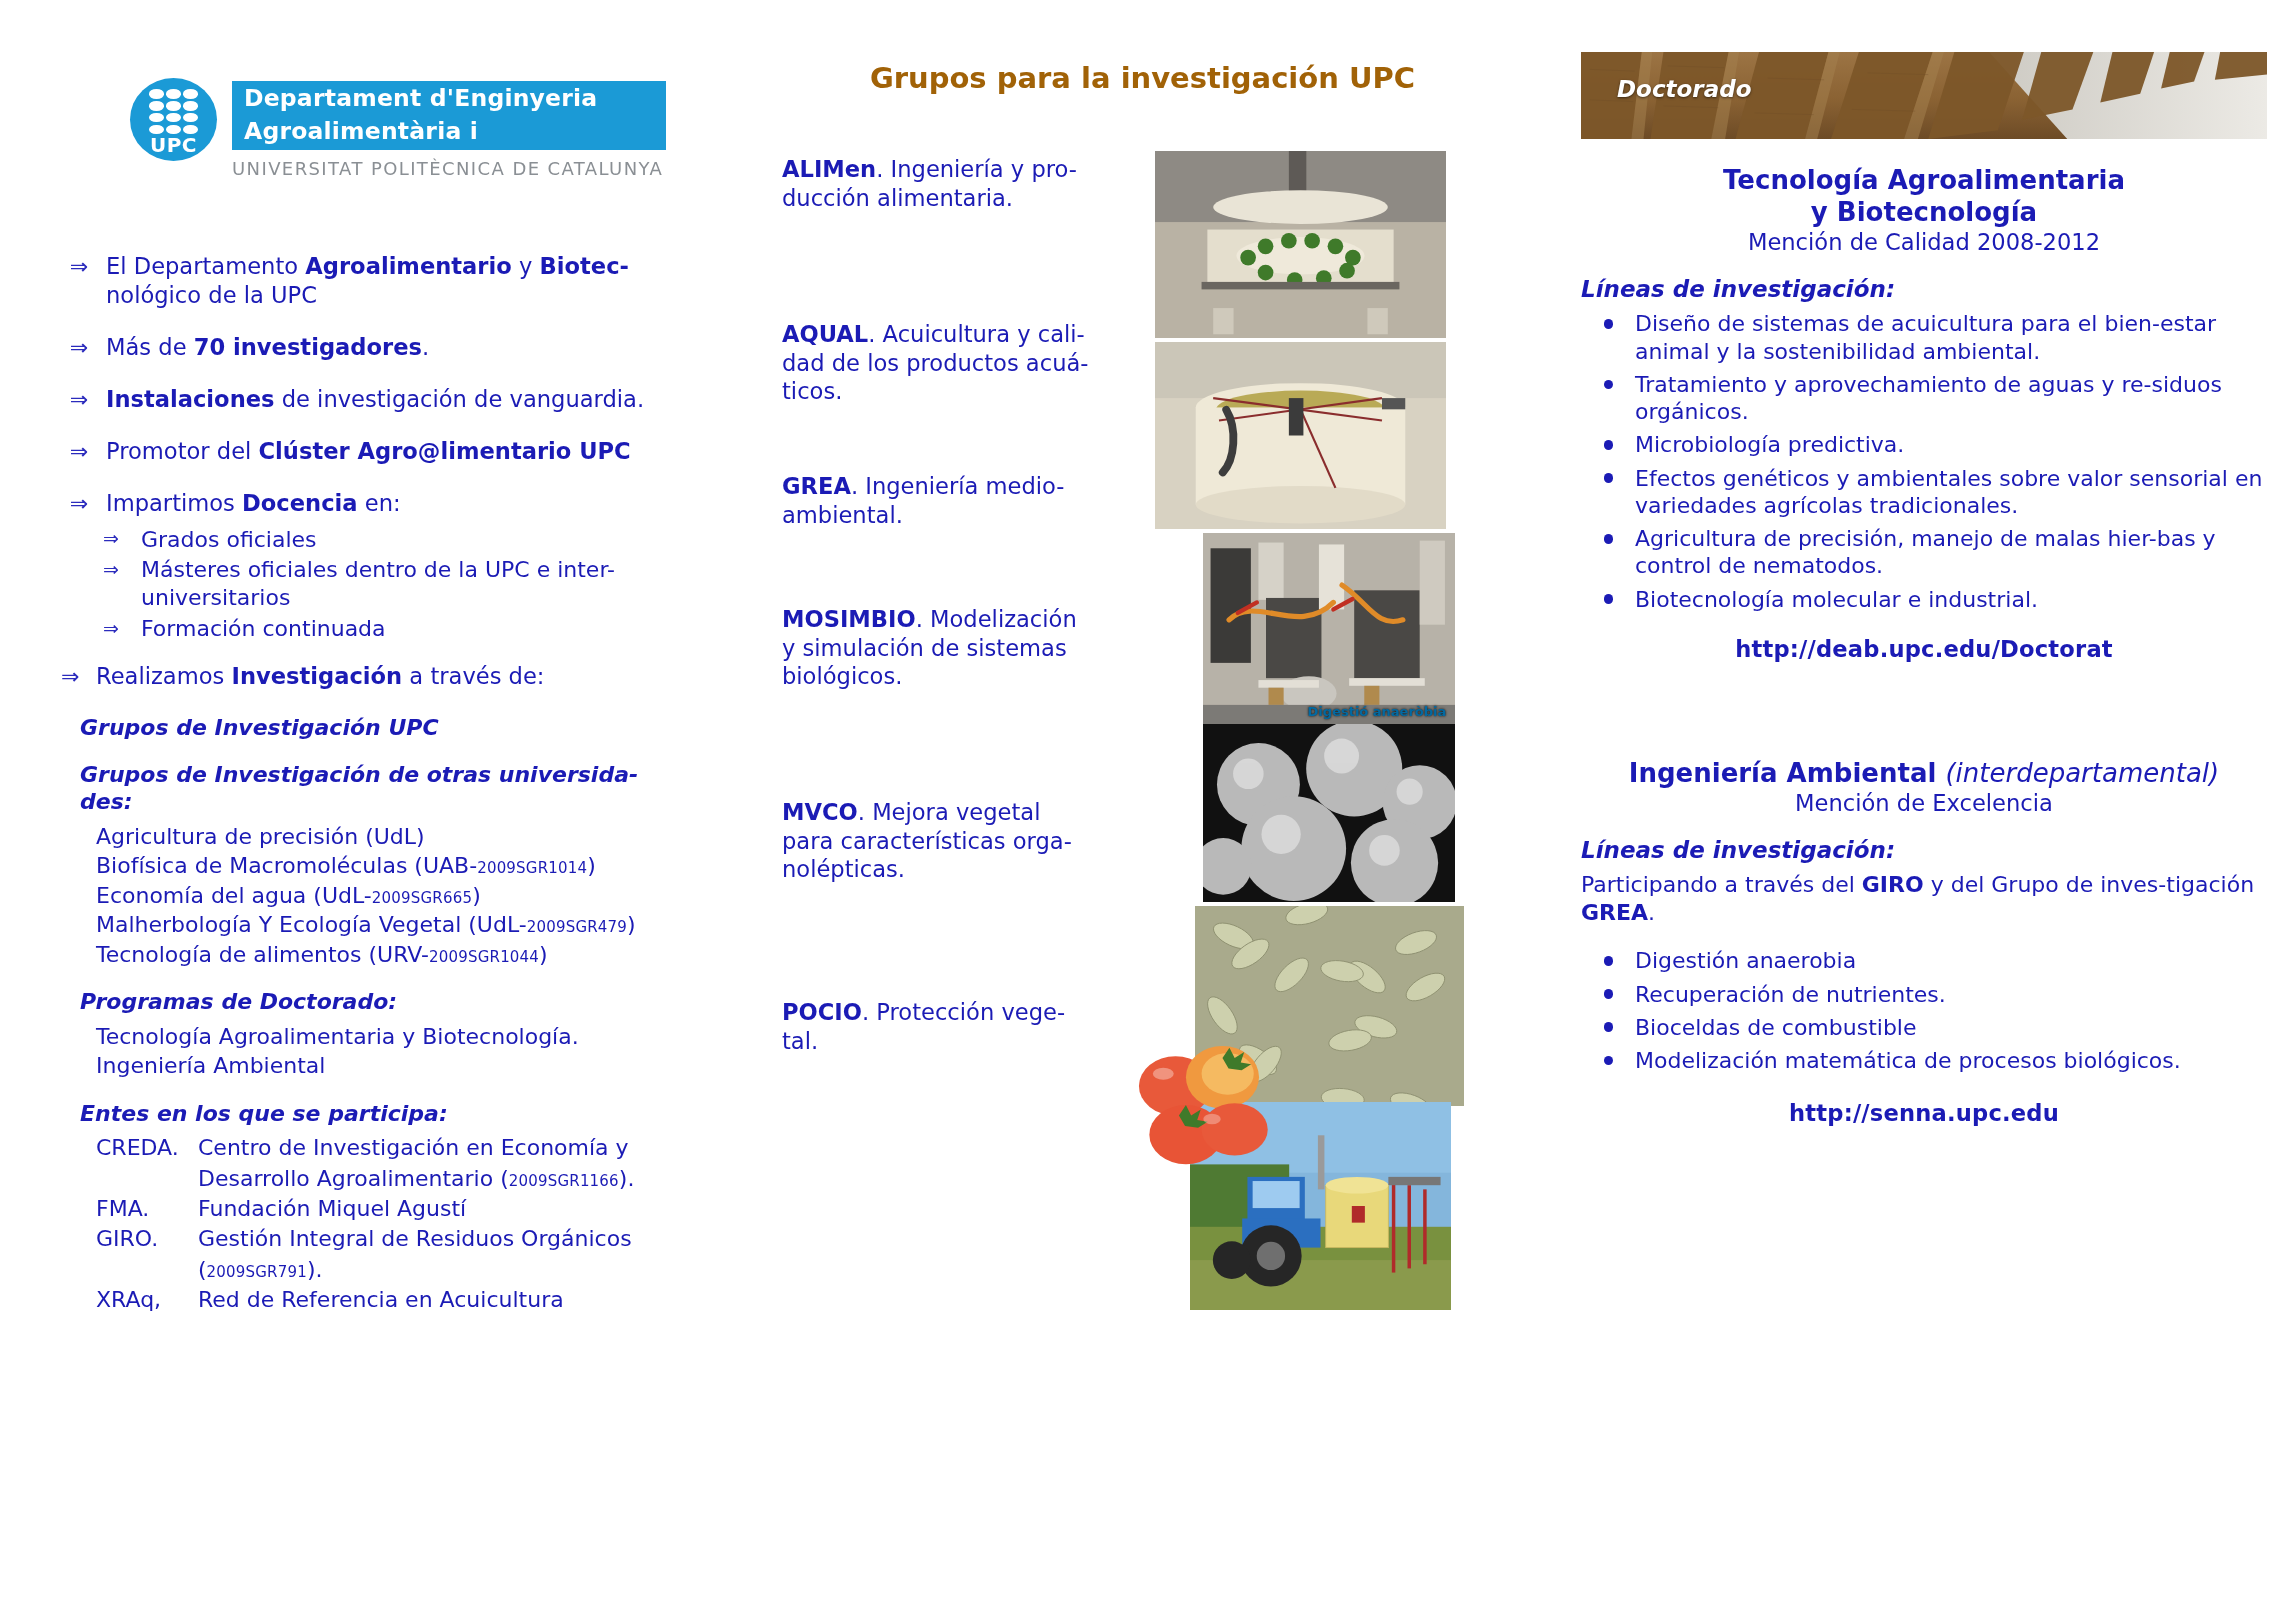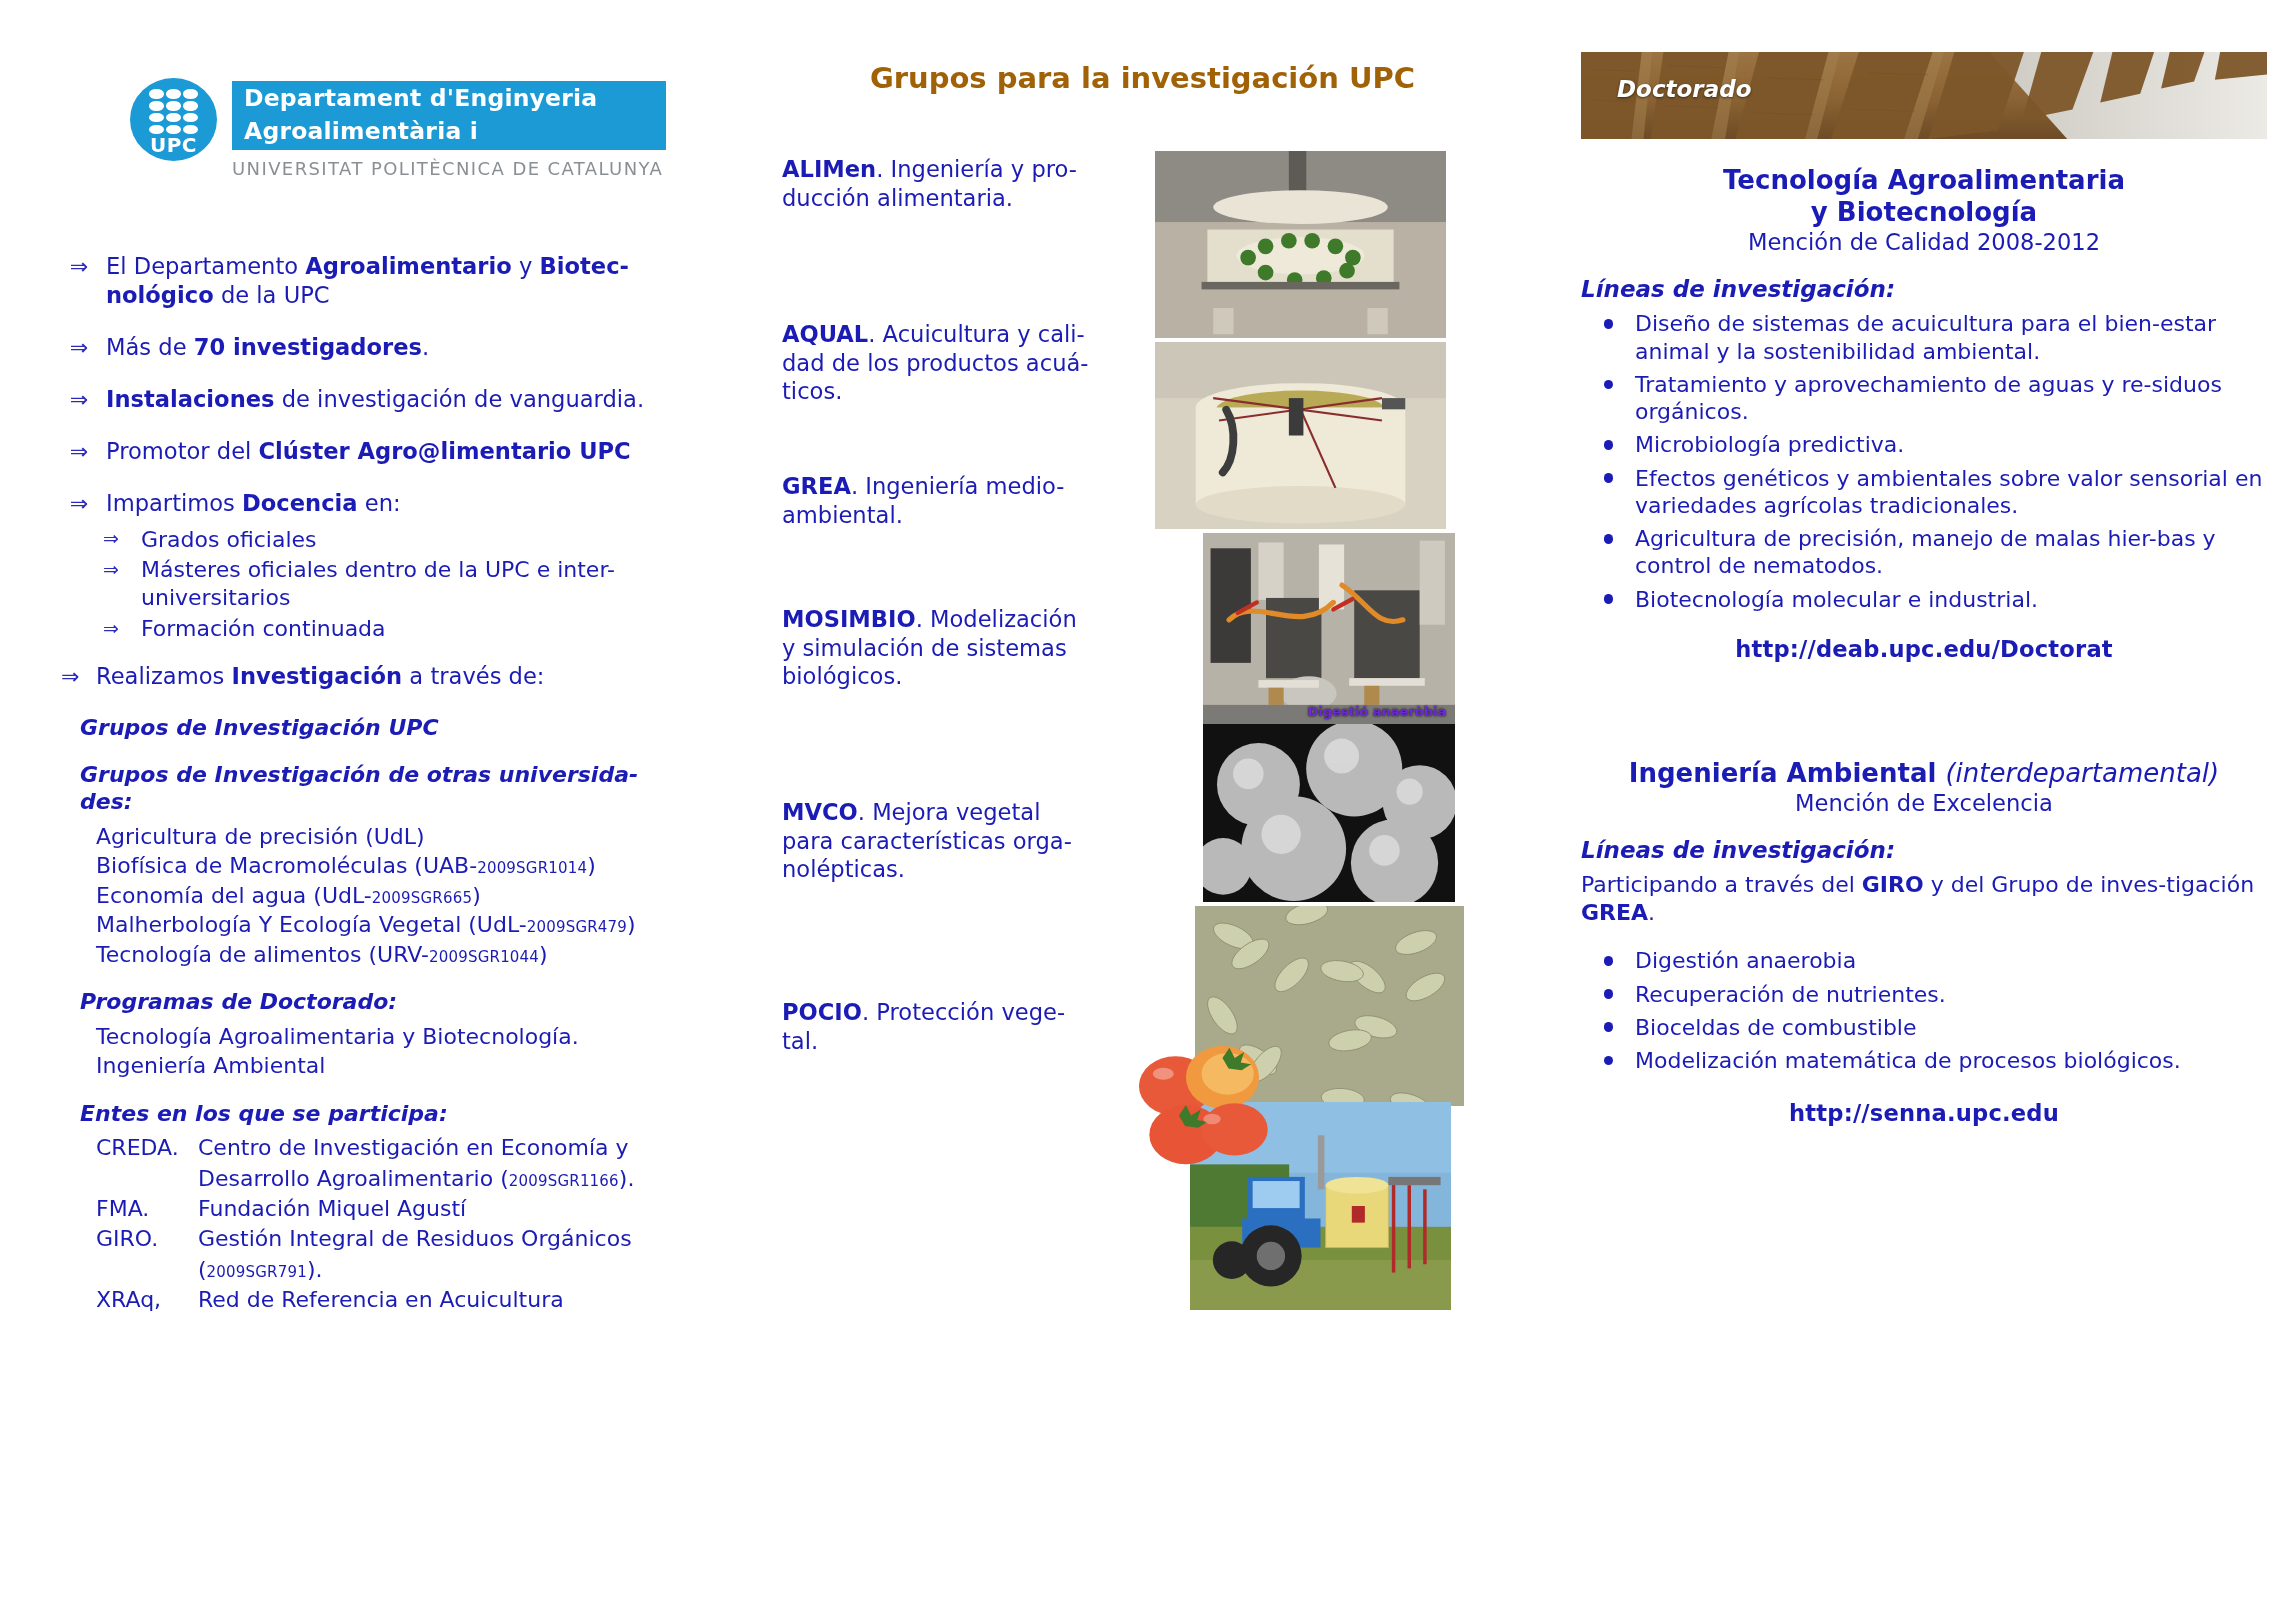--- a/index.html
+++ b/index.html
@@ -47,21 +47,21 @@
   .entline{font-size:22px;line-height:1.3;margin:0 0 1.7px 35px;display:flex;}
   .entline .key{width:102px;flex:0 0 102px;}
   .entline .val{flex:1;}
   .entcont{font-size:22px;line-height:1.3;margin:0 0 1.7px 137px;}
 
   
   .mid-title{font-size:29px;font-weight:bold;text-align:center;color:#a16207;margin:8.7px 0 0 0;}
   .grp-text{position:absolute;font-size:22.6px;line-height:1.26;color:#1b1bb5;width:400px;}
   .grp-text b{font-weight:bold;}
   .photo{position:absolute;background:#cfcfcf;overflow:hidden;}
-  .photo .cap{position:absolute;bottom:5.2px;right:8.7px;color:#6d28d9;font-size:13px;font-weight:bold;
+  .photo .cap{position:absolute;bottom:5.2px;right:8.7px;color:#0369a1;font-size:13px;font-weight:bold;
     text-shadow:0 0 2.6px #000;padding-left:24px;}
 
   
   .banner{position:absolute;left:0;top:0;width:686px;height:87px;overflow:hidden;}
   .banner .label{position:absolute;left:36px;top:24px;color:#fff;font-weight:bold;font-size:23px;
     text-shadow:0 0.9px 2.6px rgba(0,0,0,.55);font-style:italic;}
   .r-title{font-size:26px;font-weight:bold;text-align:center;line-height:1.22;color:#1b1bb5;}
   .r-sub{font-size:22.6px;text-align:center;line-height:1.25;color:#1b1bb5;}
   .r-lead{font-size:23px;font-weight:bold;font-style:italic;color:#1b1bb5;margin:19px 0 8.7px 0;}
   ul.rlist{list-style:none;margin:0;padding:0;}
@@ -99,21 +99,21 @@
         <div class="logo-upc">UPC</div>
       </div>
       <div class="logo-bar">
         <div>Departament d'Enginyeria</div>
         <div>Agroalimentària i Biotecnologia</div>
       </div>
       <div class="logo-sub">UNIVERSITAT POLITÈCNICA DE CATALUNYA</div>
     </div>
 
     <div id="left-body" style="position:absolute;left:0;top:200px;width:695px;">
-        <div class="lv1"><span class="arrow">⇒</span><span><span>El Departamento </span><span style="font-weight: bold;">Agroalimentario</span><span> y </span><span style="font-weight: bold;">Biotec-</span><br><span style="font-weight: bold;">nológico</span><span> de la UPC</span></span></div>
+        <div class="lv1"><span class="arrow">⇒</span><span><span>El Departamento </span><span style="font-weight: bold;">Agroalimentario</span><span> y </span><span style="font-weight: bold;">Biotec-</span><br><span style="font-weight: normal;">nológico</span><span> de la UPC</span></span></div>
         <div class="lv1"><span class="arrow">⇒</span><span><span>Más de </span><span style="font-weight: bold;">70 investigadores</span><span>.</span></span></div>
         <div class="lv1"><span class="arrow">⇒</span><span><span style="font-weight: bold;">Instalaciones</span><span> de investigación de vanguardia.</span></span></div>
         <div class="lv1"><span class="arrow">⇒</span><span><span>Promotor del </span><span style="font-weight: bold;">Clúster Agro@limentario UPC</span></span></div>
         <div class="lv1 tight"><span class="arrow">⇒</span><span><span>Impartimos </span><span style="font-weight: bold;">Docencia</span><span> en:</span></span></div>
         <div class="lv2"><span class="arrow">⇒</span><span>Grados oficiales</span></div>
         <div class="lv2"><span class="arrow">⇒</span><span>Másteres oficiales dentro  de la UPC e inter-<br>universitarios</span></div>
         <div class="lv2"><span class="arrow">⇒</span><span>Formación continuada</span></div>
         <div class="lv1" style="margin-top: 19px; padding-left: 35px;"><span class="arrow" style="left: 0px;">⇒</span><span>Realizamos <b>Investigación</b> a través de:</span></div>
         <div class="section-it">Grupos de Investigación UPC</div>
         <div class="section-it">Grupos de Investigación de  otras universida-<br>des:</div>

